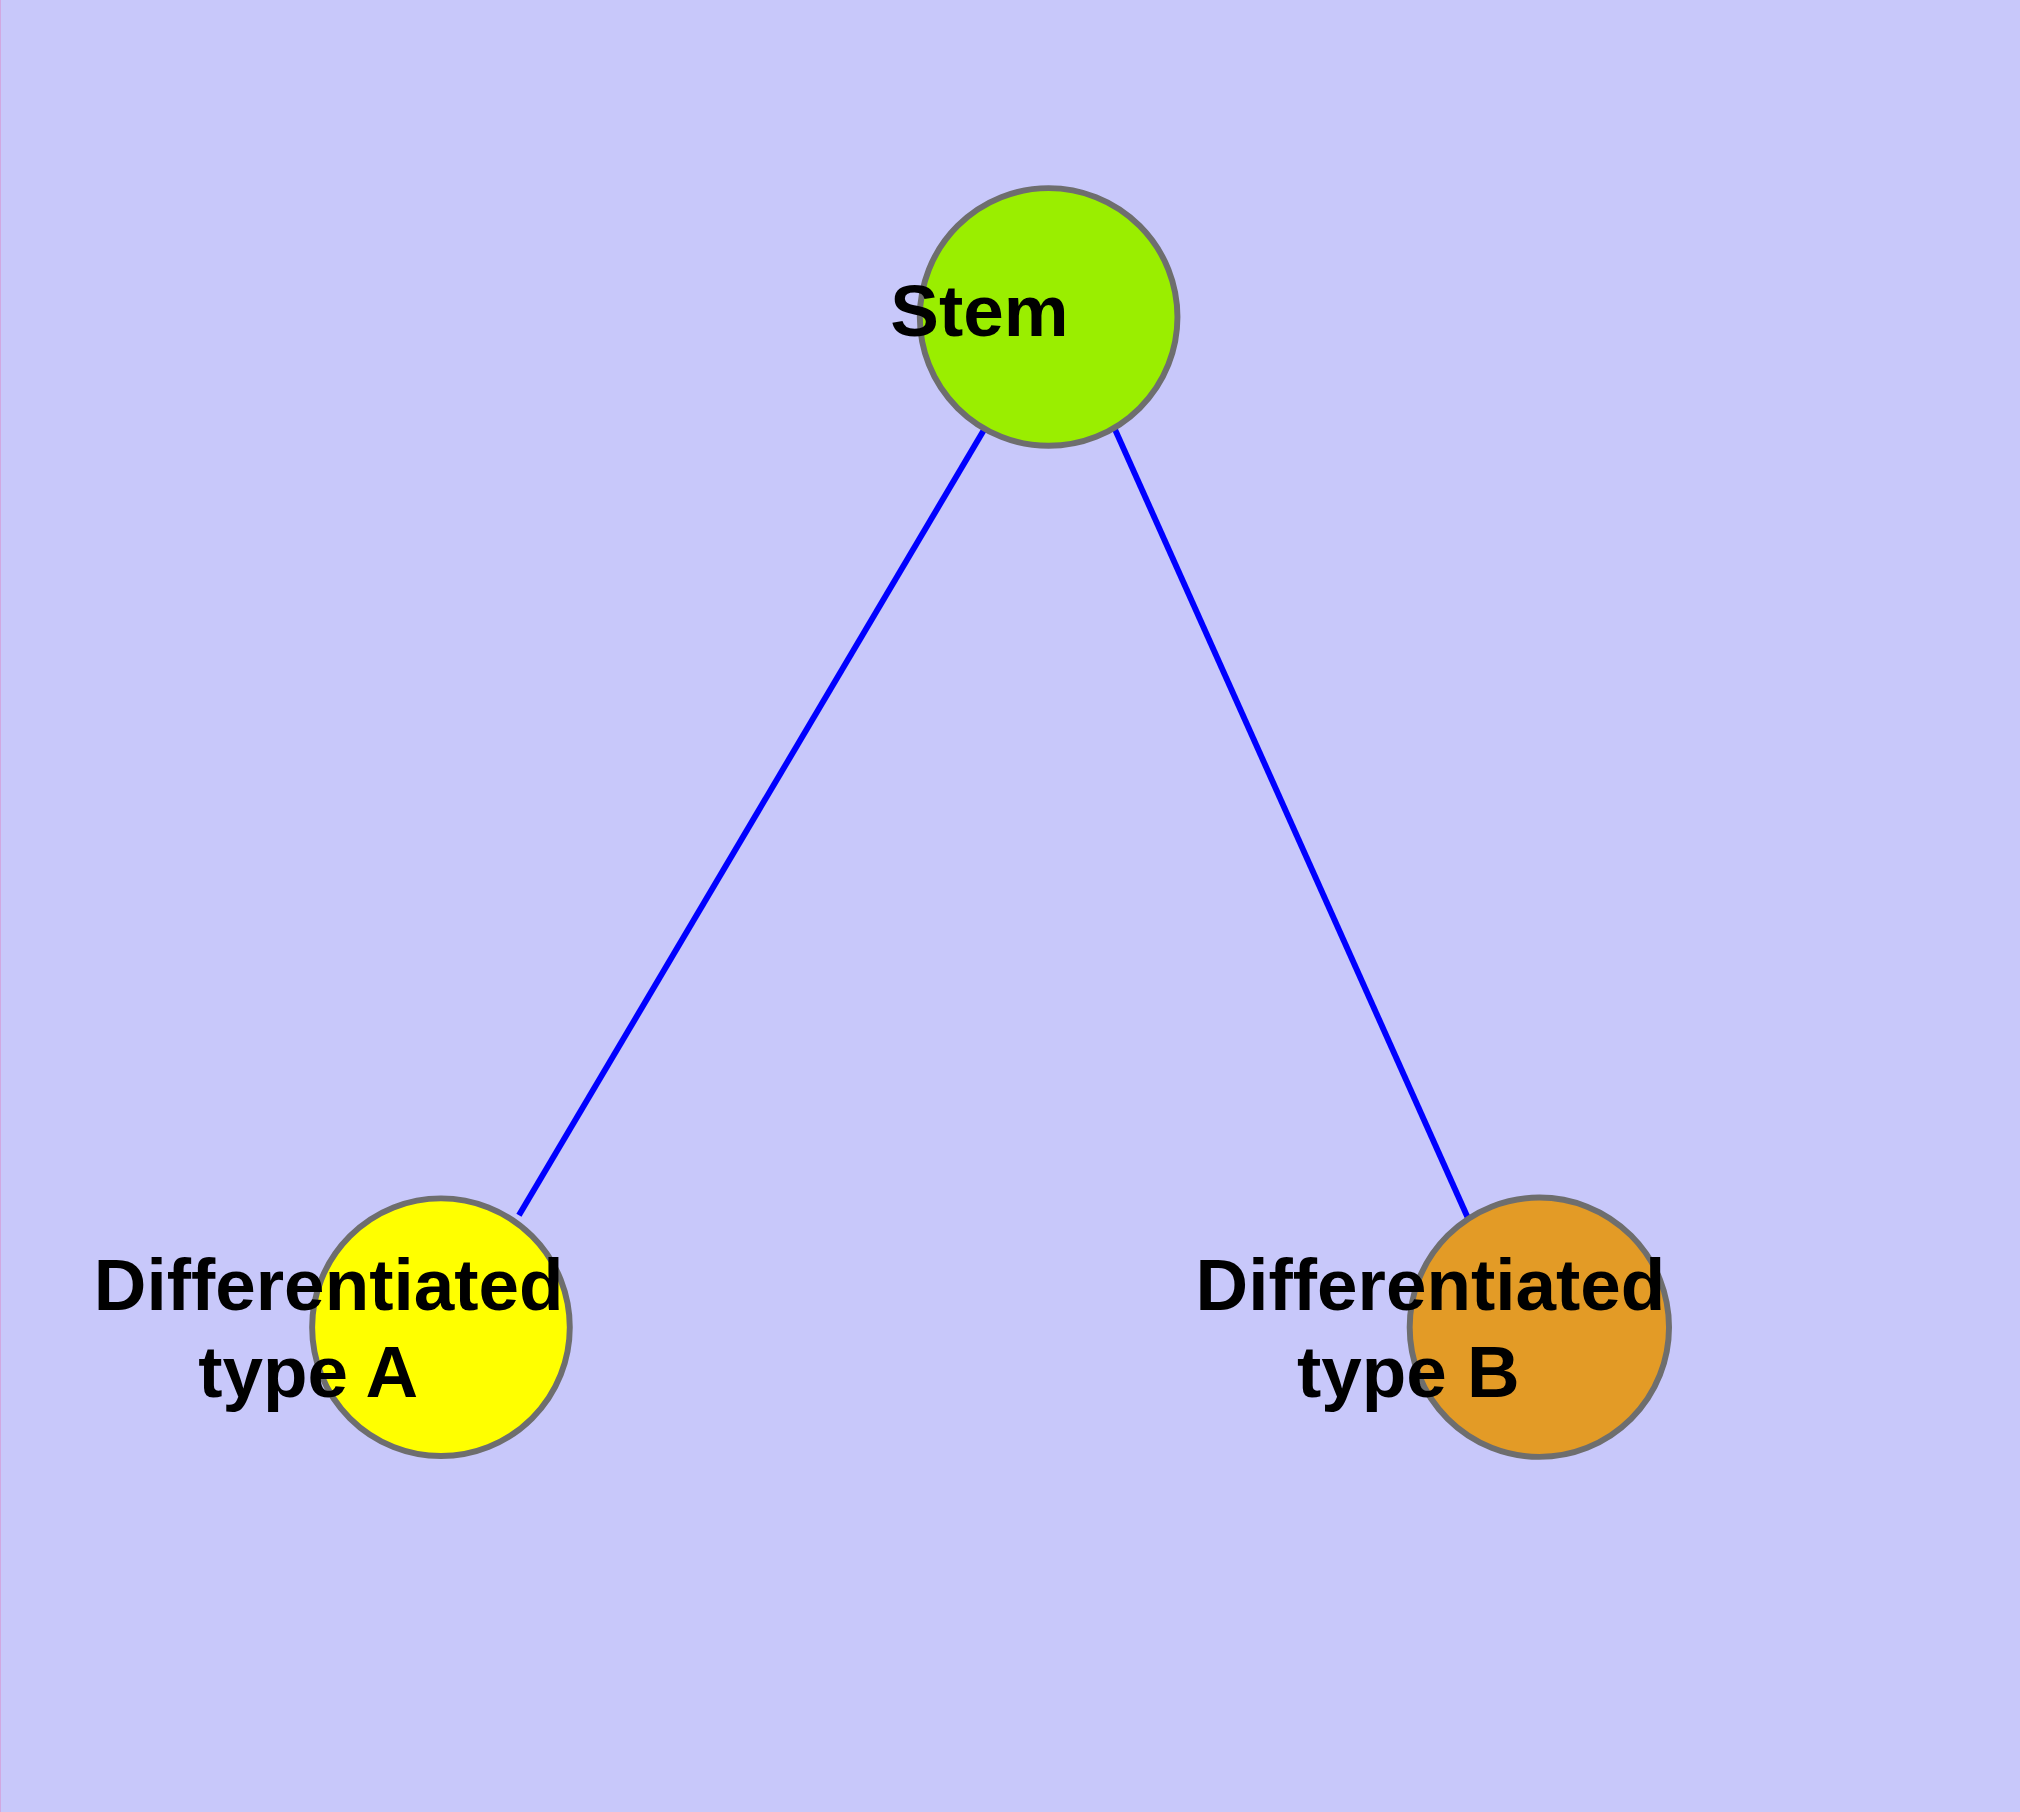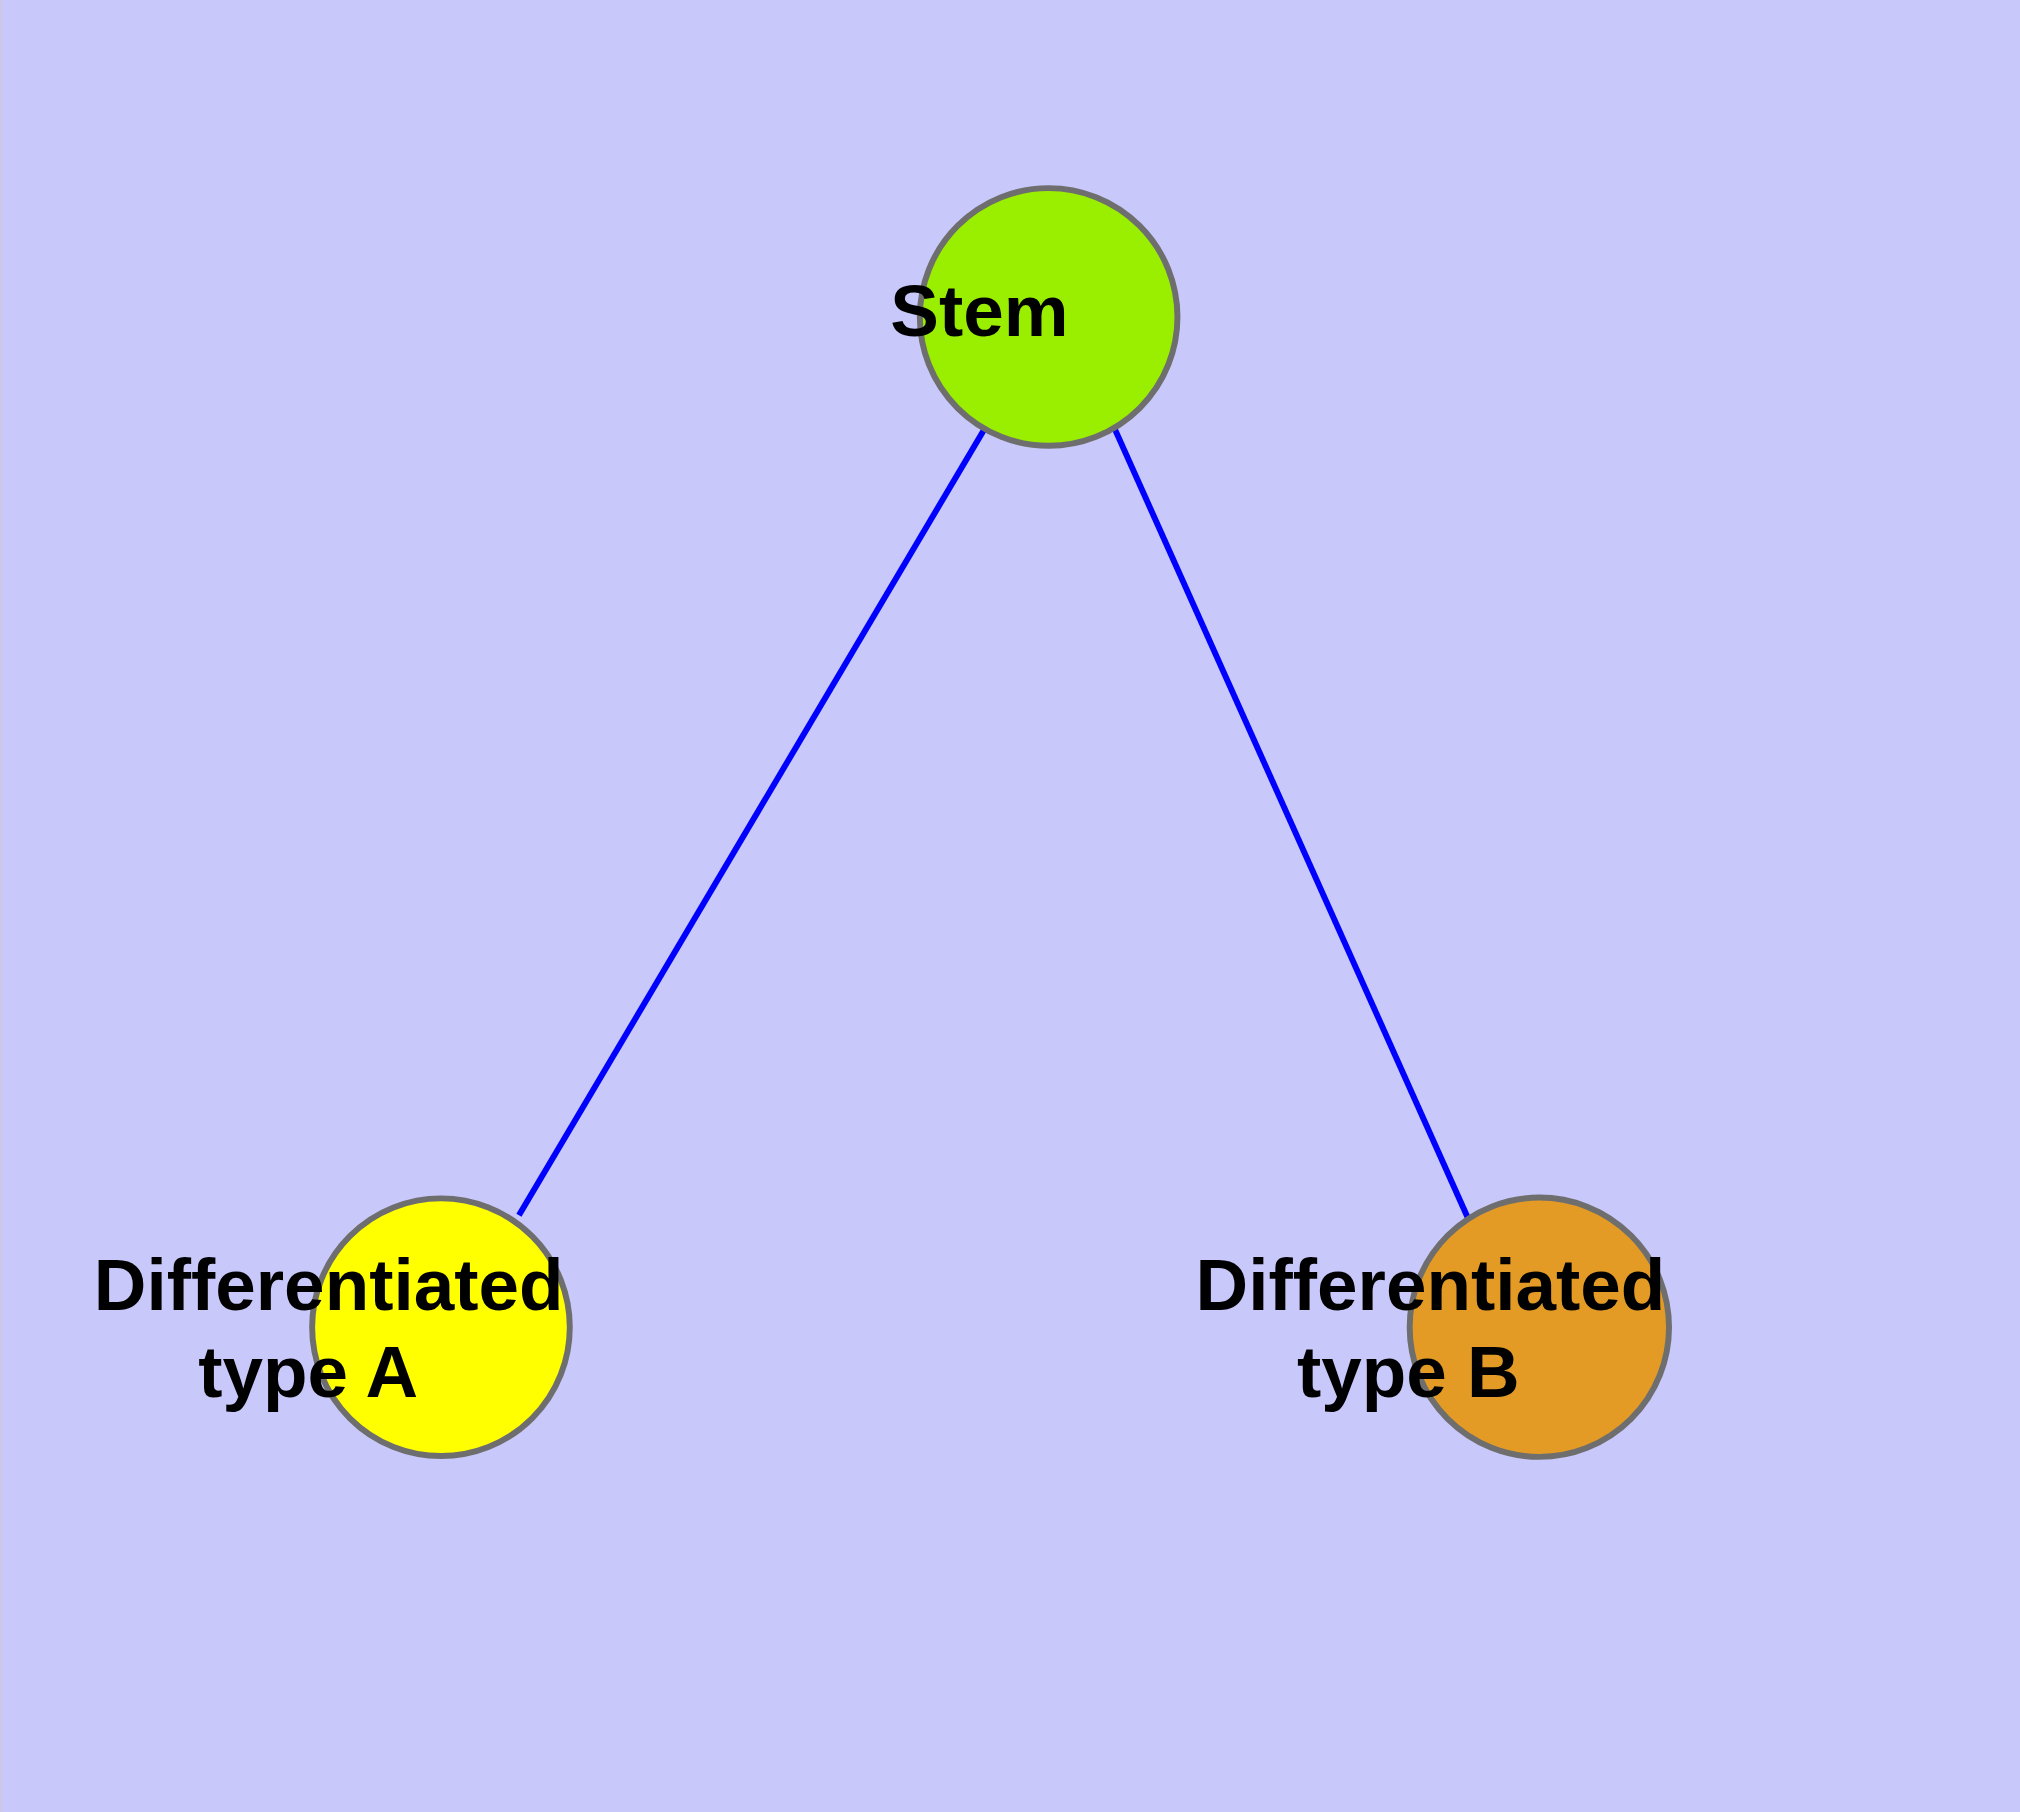--- a/index.html
+++ b/index.html
@@ -8,21 +8,21 @@
     padding: 0;
   }
   body {
     font-family: "Liberation Sans", sans-serif;
   }
   #stage {
     position: relative;
     width: 2021px;
     height: 1812px;
     overflow: hidden;
-    background: #fdba74;
+    background: #ec4899;
   }
   #graph-svg {
     position: absolute;
     left: 0;
     top: 0;
     width: 2021px;
     height: 1812px;
     display: block;
   }
   .node-circle {

